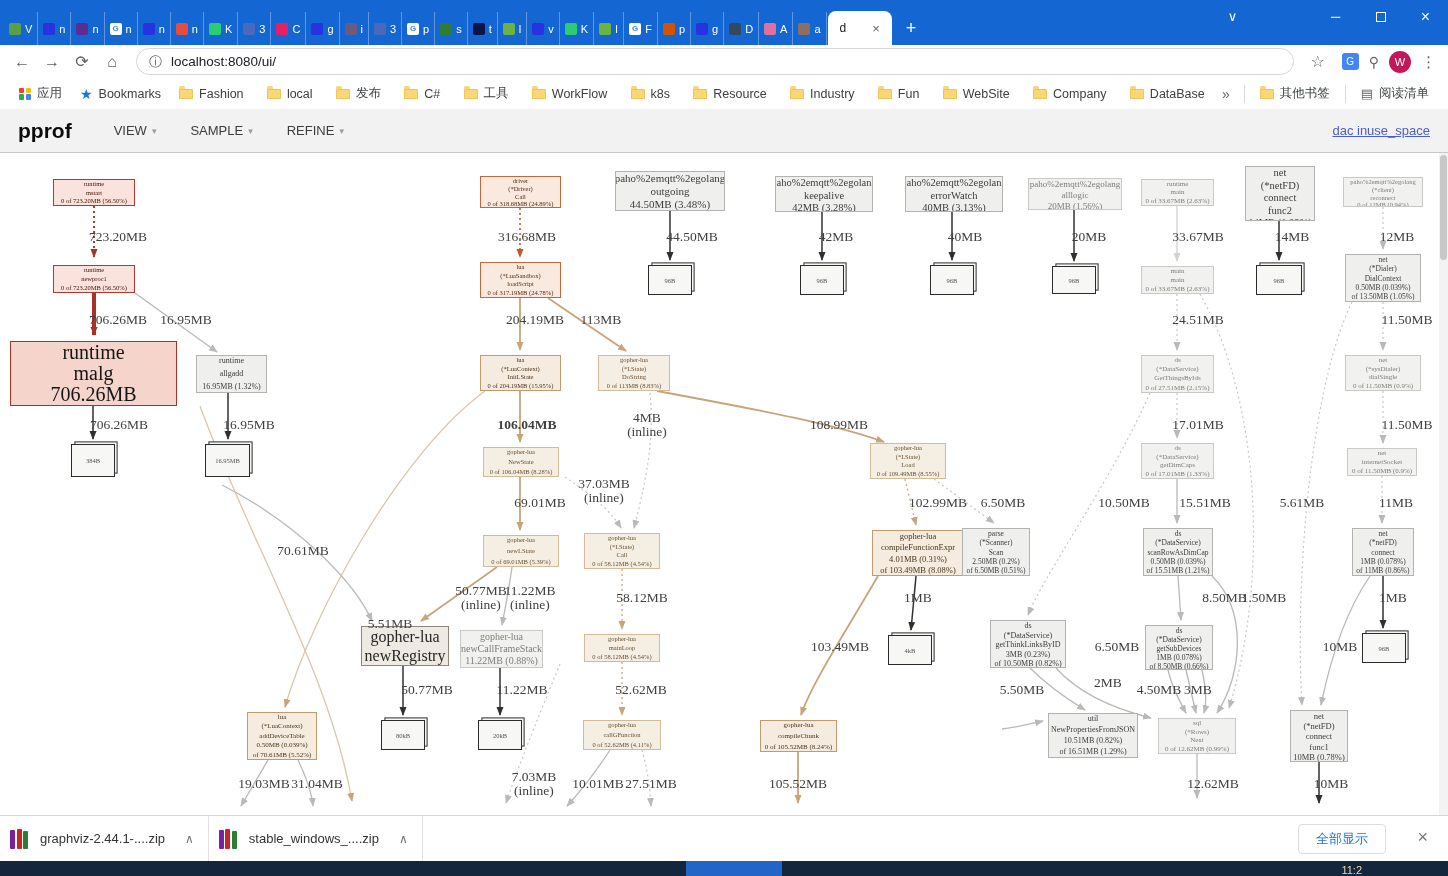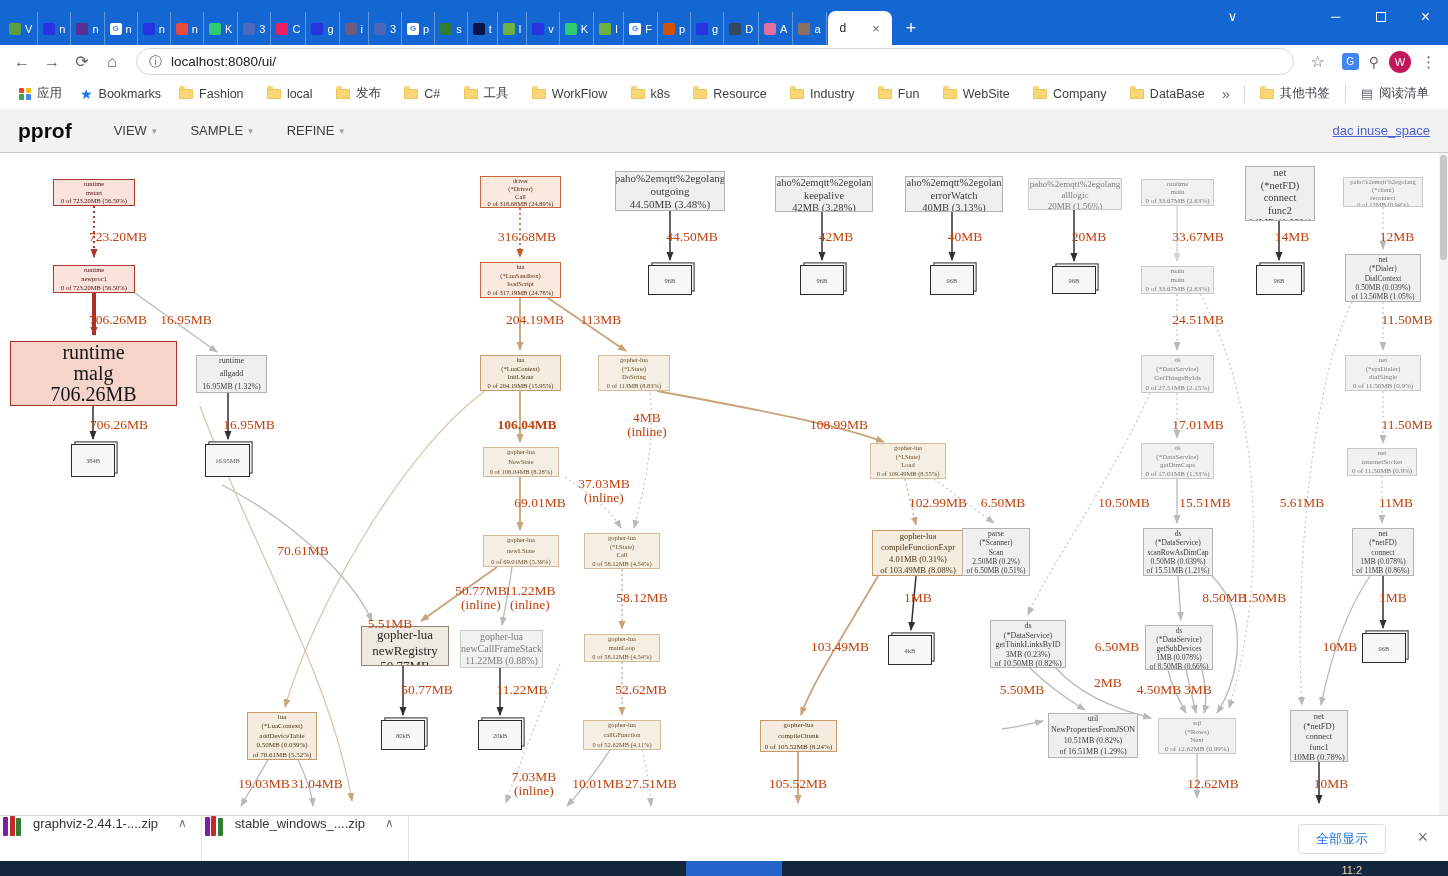--- a/index.html
+++ b/index.html
@@ -72,27 +72,27 @@
   .n-red{background:#fae3dc;border-color:#b03a2e;color:#46120a}
   .n-red2{background:#f5d5cb;border-color:#a93226;color:#151515;line-height:1.05}
   .n-org{background:#f9e9df;border-color:#c4653a;color:#5a2a12}
   .n-tan{background:#f5ecdf;border-color:#c49a6a;color:#49341a}
   .n-tanl{background:#f4eee3;border-color:#d3b astray}
   .n-tanl{background:#f4eee3;border-color:#d4ba96;color:#6a5030}
   .n-gray{background:#efefed;border-color:#b2b2b0;color:#3c3c3c}
   .n-faint{background:#f1f1ef;border-color:#c9c9c7;color:#7d7d7b}
   .n-reg{background:#efeae1;border-color:#8f8578;color:#262626}
   .sink{position:absolute;border:1.2px solid #2b2b2b;background:#f7f7f5;display:flex;align-items:center;justify-content:center;font:6.5px "Liberation Serif",serif;color:#555;box-shadow:3px -3px 0 -1.4px #f7f7f5,3px -3px 0 -.4px #2b2b2b}
-  .elabel{position:absolute;transform:translate(-50%,-50%);font:13.5px "Liberation Serif","DejaVu Serif",serif;color:#c2410c;white-space:nowrap;text-align:center;line-height:1.02}
+  .elabel{position:absolute;transform:translate(-50%,-50%);font:13.5px "Liberation Serif","DejaVu Serif",serif;color:#404040;white-space:nowrap;text-align:center;line-height:1.02}
   .pgsb{position:absolute;right:0;top:0;width:9px;height:662px;background:#f3f3f3}
   .pgsb-thumb{position:absolute;top:2px;left:1px;width:7px;height:105px;background:#c8c8c8;border-radius:4px}
 
   
   .dlbar{height:46px;background:#fff;border-top:1px solid #d6d6d6;display:flex;align-items:stretch;position:relative}
-  .dlitem{display:flex;align-items:flex-start;gap:10px;padding:0 14px 0 3px;border-right:1px solid #e2e2e2;font-size:13px;color:#333}
+  .dlitem{display:flex;align-items:center;gap:10px;padding:0 14px 0 10px;border-right:1px solid #e2e2e2;font-size:13px;color:#333}
   .rar{width:20px;height:20px;display:flex;gap:1.5px;align-items:flex-end}
   .rar i{width:5px;border-radius:1px}
   .rar i:nth-child(1){height:19px;background:#7b1fa2}
   .rar i:nth-child(2){height:20px;background:#c62828}
   .rar i:nth-child(3){height:18px;background:#2e7d32}
   .dlchev{color:#757575;font-size:12px;margin-left:10px}
   .showall{position:absolute;right:62px;top:8px;height:30px;padding:0 17px;border:1px solid #dadce0;border-radius:4px;color:#1a73e8;font-size:13px;display:flex;align-items:center;background:#fff}
   .dlclose{position:absolute;right:20px;top:12px;color:#757575;font-size:18px;line-height:1}
 
   
@@ -582,21 +582,21 @@
         <div>gopher-lua</div>
         <div>newLState</div>
         <div>0 of 69.01MB (5.39%)</div>
       </div>
       <div class="gnode n-tanl" style="left: 584px; top: 380px; width: 76px; height: 36px; font-size: 6.5px;">
         <div>gopher-lua</div>
         <div>(*LState)</div>
         <div>Call</div>
         <div>0 of 58.12MB (4.54%)</div>
       </div>
-      <div class="gnode n-reg" style="left: 361px; top: 473px; width: 88px; height: 40px; font-size: 13px;">
+      <div class="gnode n-reg" style="left: 361px; top: 473px; width: 88px; height: 40px; font-size: 16px;">
         <div>gopher-lua</div>
         <div>newRegistry</div>
         <div>50.77MB (3.97%)</div>
       </div>
       <div class="gnode n-faint" style="left: 460px; top: 477px; width: 83px; height: 38px; font-size: 10px;">
         <div>gopher-lua</div>
         <div>newCallFrameStack</div>
         <div>11.22MB (0.88%)</div>
       </div>
       <div class="gnode n-tanl" style="left: 584px; top: 481px; width: 76px; height: 28px; font-size: 6.5px;">

